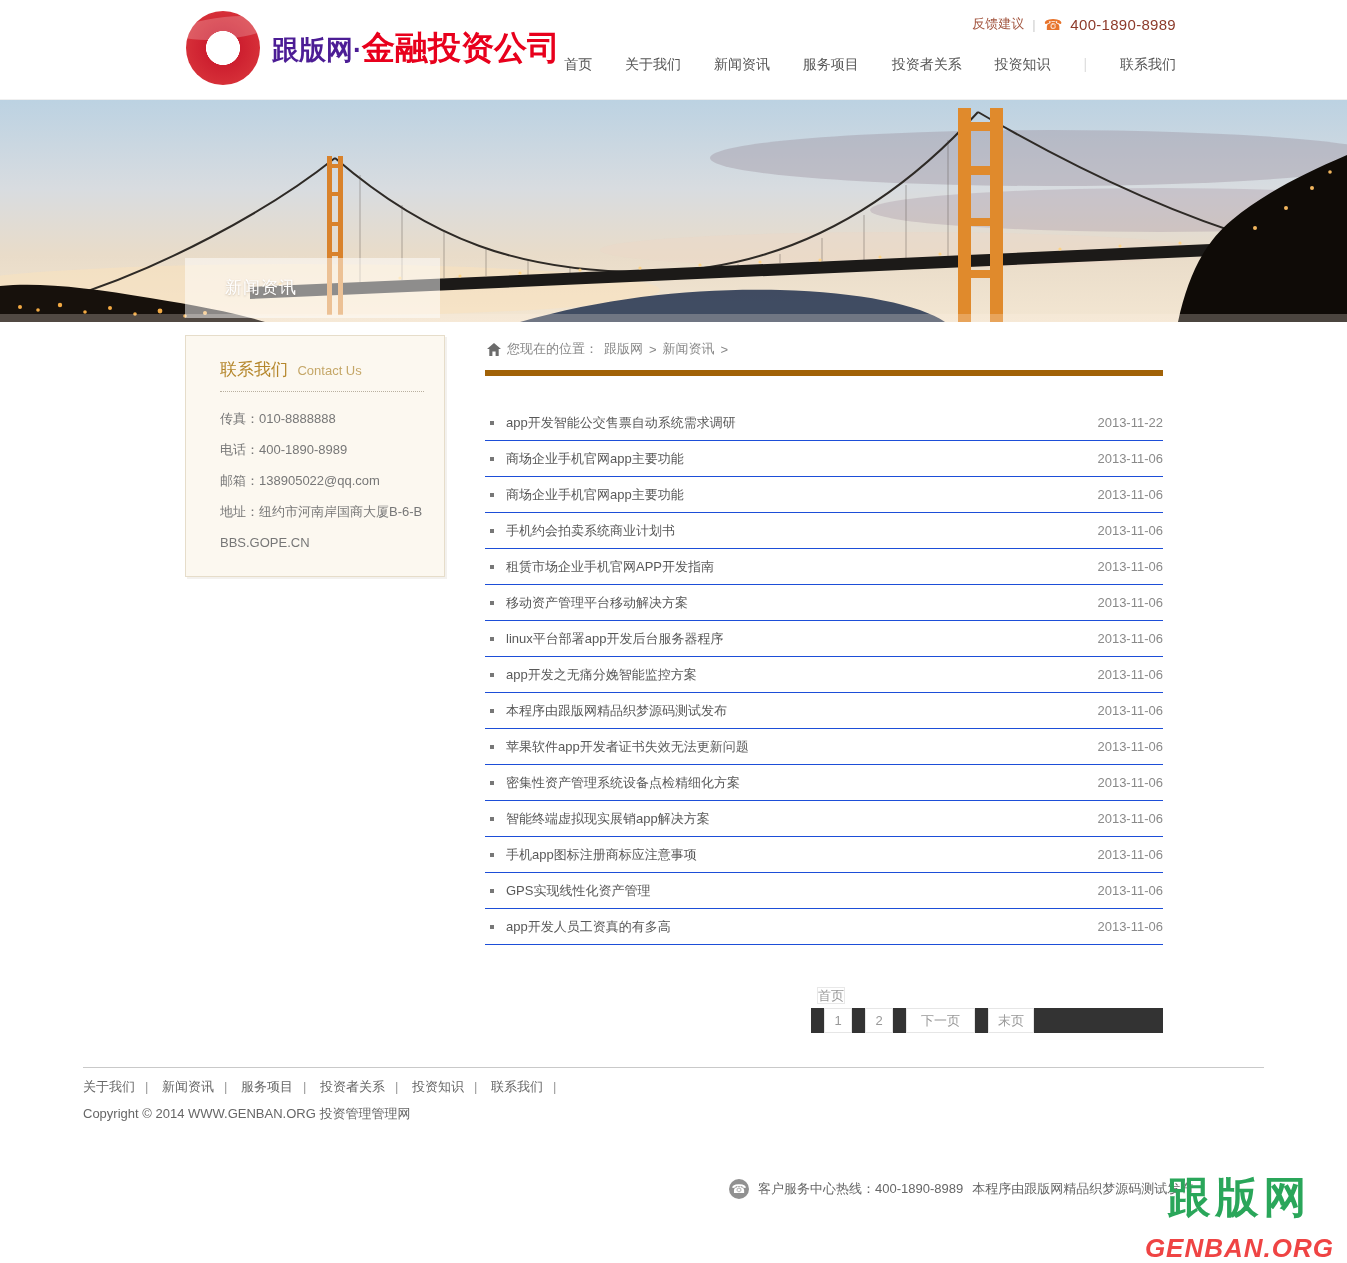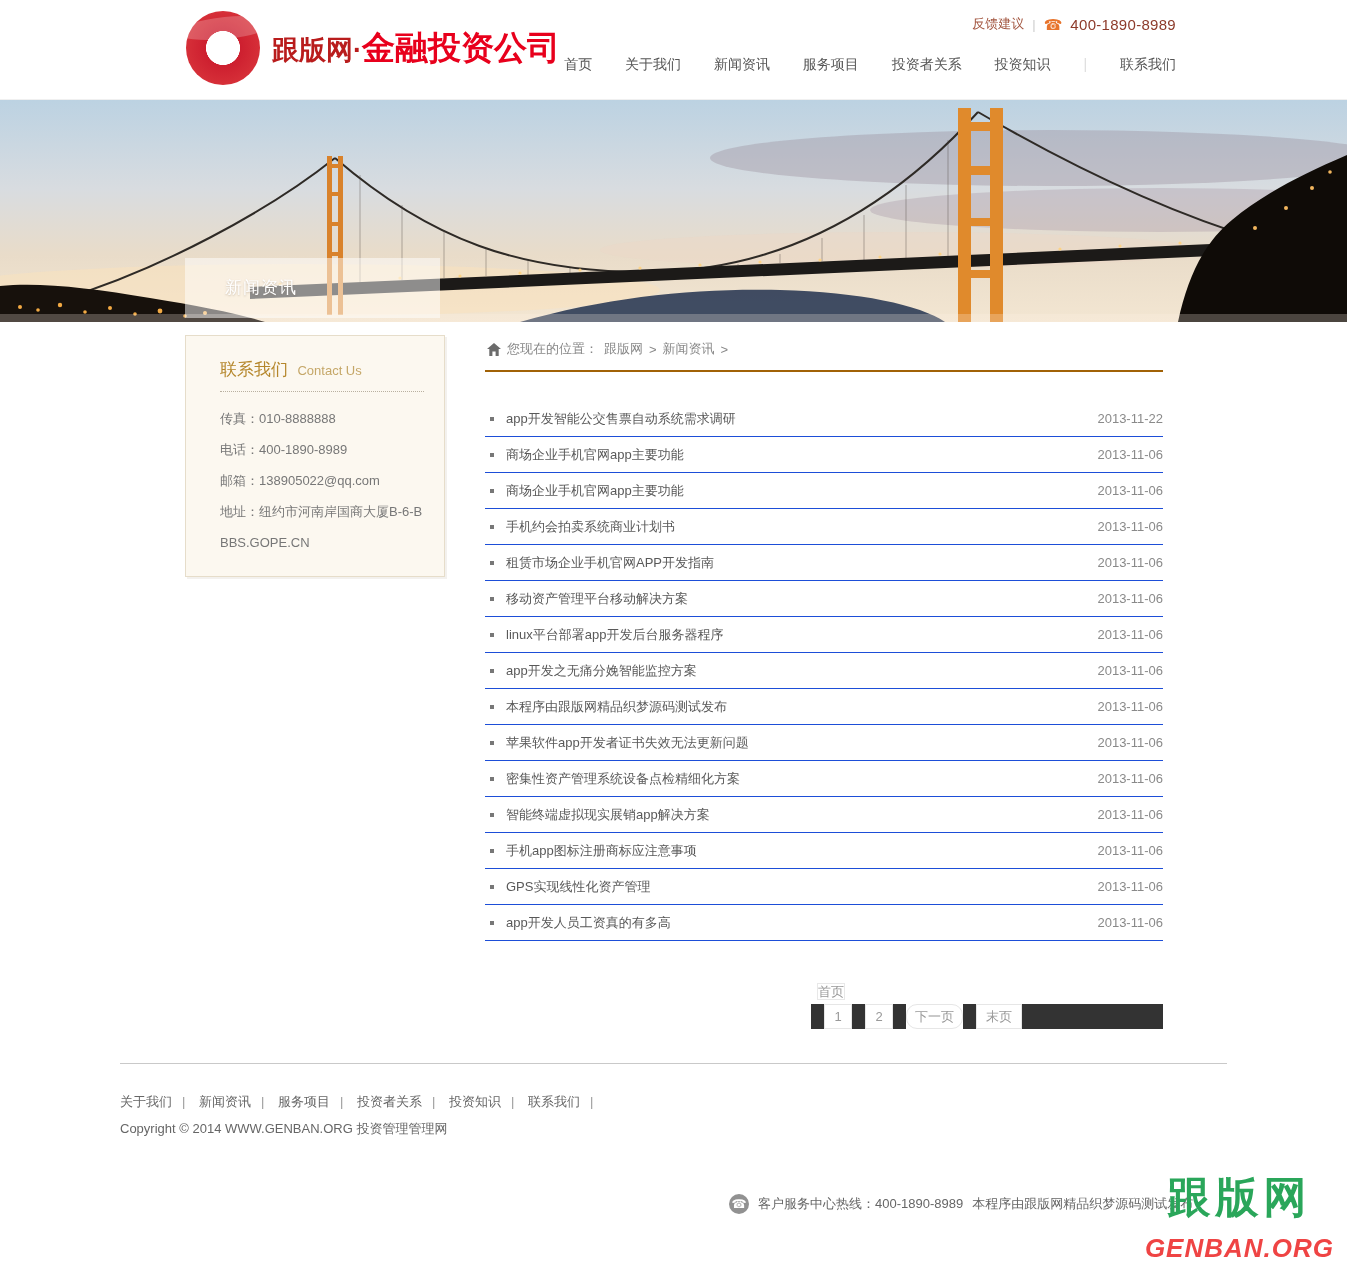--- a/index.html
+++ b/index.html
@@ -16,21 +16,21 @@
   .logo-icon {
     width:74px; height:74px; border-radius:50%;
     background:radial-gradient(circle at 50% 50%, #ffffff 0 32%, #cd1f2f 33%, #d62f38 70%, #c81d2c 100%);
     position:relative; overflow:hidden; flex:0 0 auto;
   }
   .logo-icon::before {
     content:""; position:absolute; left:-8px; top:6px; width:95px; height:22px;
     background:rgba(255,255,255,.22); border-radius:50%; transform:rotate(-6deg);
   }
   .logo-text { margin-left:12px; white-space:nowrap; }
-  .logo-site { color:#b91c1c; font-size:27px; font-weight:700; }
+  .logo-site { color:#4c1d95; font-size:27px; font-weight:700; }
   .logo-company { color:#e8001c; font-size:33px; font-weight:700; }
   .header-right { position:absolute; right:171px; top:0; height:100%; width:640px; }
   .utility { position:absolute; top:15px; right:0; font-size:13px; display:flex; align-items:center; gap:8px; }
   .utility .feedback { color:#a2553f; }
   .utility .u-div { color:#ccc; }
   .utility .phone-icon { color:#e8742c; font-size:15px; line-height:1; }
   .utility .phone-num { color:#8d3b2b; font-size:15px; letter-spacing:.3px; }
   .mainnav { position:absolute; bottom:25px; right:0; font-size:14px; color:#555; white-space:nowrap; }
   .mainnav a { margin-left:29px; color:#555; }
   .mainnav .nav-div { color:#ddd; margin-left:29px; }
@@ -54,21 +54,21 @@
   }
   .box-title { white-space:nowrap; }
   .box-title .cn { color:#b5872c; font-size:17px; }
   .box-title .en { color:#c5a768; font-size:13px; margin-left:5px; }
   .dotted { border-bottom:1px dotted #b9b0a0; margin:10px 0 18px 0; }
   .contact-box p { font-size:13px; color:#777; line-height:18px; margin:0 0 13px 0; }
   .contact-box p:last-child { margin-bottom:0; }
 
   .main { margin-left:300px; width:678px; padding-top:14px; }
   .breadcrumb { display:flex; align-items:center; gap:6px; font-size:13px; color:#888;
-    padding:4px 0 12px 2px; border-bottom:2px solid #a16207; }
+    padding:4px 0 12px 2px; border-bottom:6px solid #a16207; }
   .breadcrumb .home-icon { display:inline-flex; }
   .breadcrumb a { color:#888; }
 
   .news-list { list-style:none; margin-top:29px; }
   .news-list li { position:relative; height:36px; line-height:35px; border-bottom:1px solid #1d4ed8; font-size:13px; }
   .news-list .bullet { display:inline-block; width:4px; height:4px; background:#777; vertical-align:middle; margin:0 12px 2px 5px; }
   .news-list a.title { color:#595959; }
   .news-list .date { position:absolute; right:0; top:0; color:#8a8a8a; }
 
   .pagination { width:352px; margin-left:auto; margin-top:40px; margin-bottom:34px; font-size:13px; }
@@ -76,24 +76,24 @@
     width:42px; height:24px; line-height:22px; text-align:center; margin-left:6px;
     border:1px solid #e8e8e8; background:#fff; color:#999;
   }
   .pg-row { display:flex; height:25px; margin-top:1px; }
   .pg-row .blk { width:13px; background:#333; }
   .pg-row .blk.long { flex:1 1 auto; }
   .pg-row a.pg {
     background:#fff; border:1px solid #e6e6e6; color:#999; text-align:center;
     line-height:23px; padding:0 9px; min-width:28px;
   }
-  .pg-row a.pg.wide { padding:0 8px;border-radius:11px; }
+  .pg-row a.pg.wide { padding:0 14px; }
 
   
-  .footer-top { margin:0 120px; border-top:1px solid #c9c9c9; padding-top:29px; }
+  .footer-top { margin:0 83px; border-top:1px solid #c9c9c9; padding-top:10px; }
   .foot-links { list-style:none; font-size:13px; color:#666; }
   .foot-links li { display:inline; }
   .foot-links li::after { content:"|"; color:#999; margin:0 10px; }
   .copyright { font-size:13px; color:#666; margin-top:9px; }
 
   .service-bar { margin-top:56px; margin-left:729px; display:flex; align-items:center; gap:9px;
     font-size:13px; color:#666; }
   .svc-icon { width:20px; height:20px; border-radius:50%; background:#919191; color:#fff;
     font-size:12px; line-height:20px; text-align:center; flex:0 0 auto; }
 

